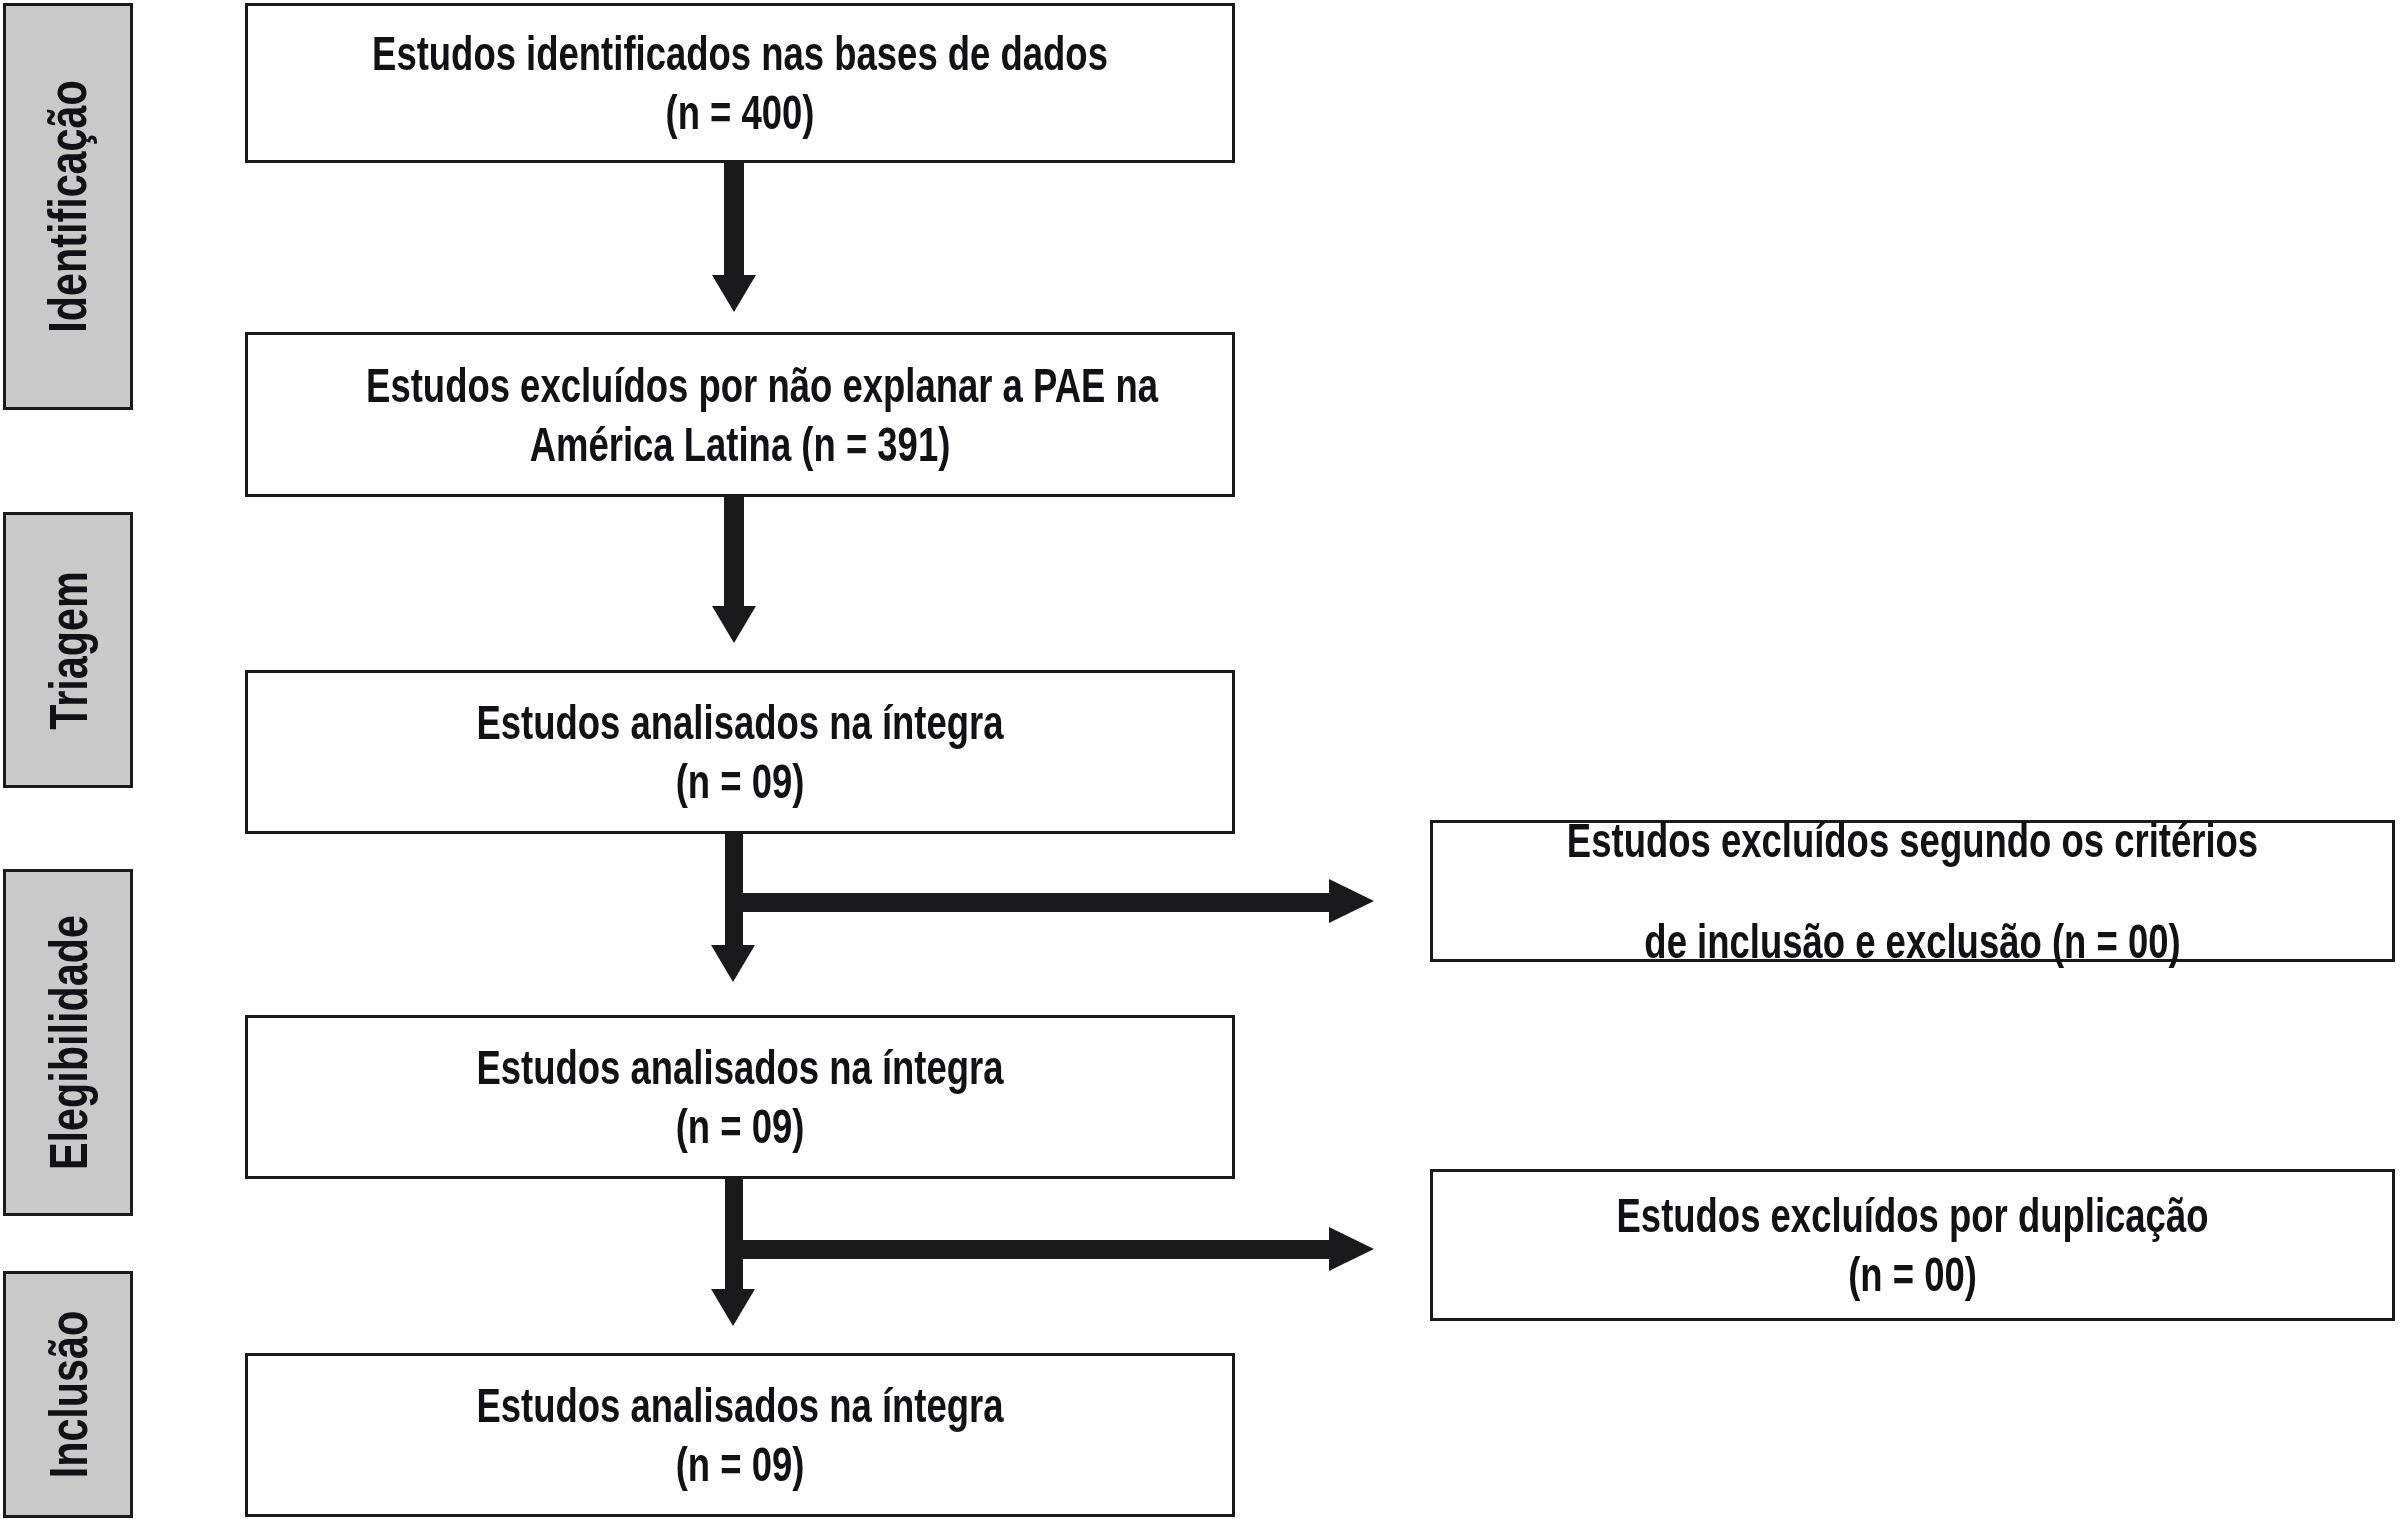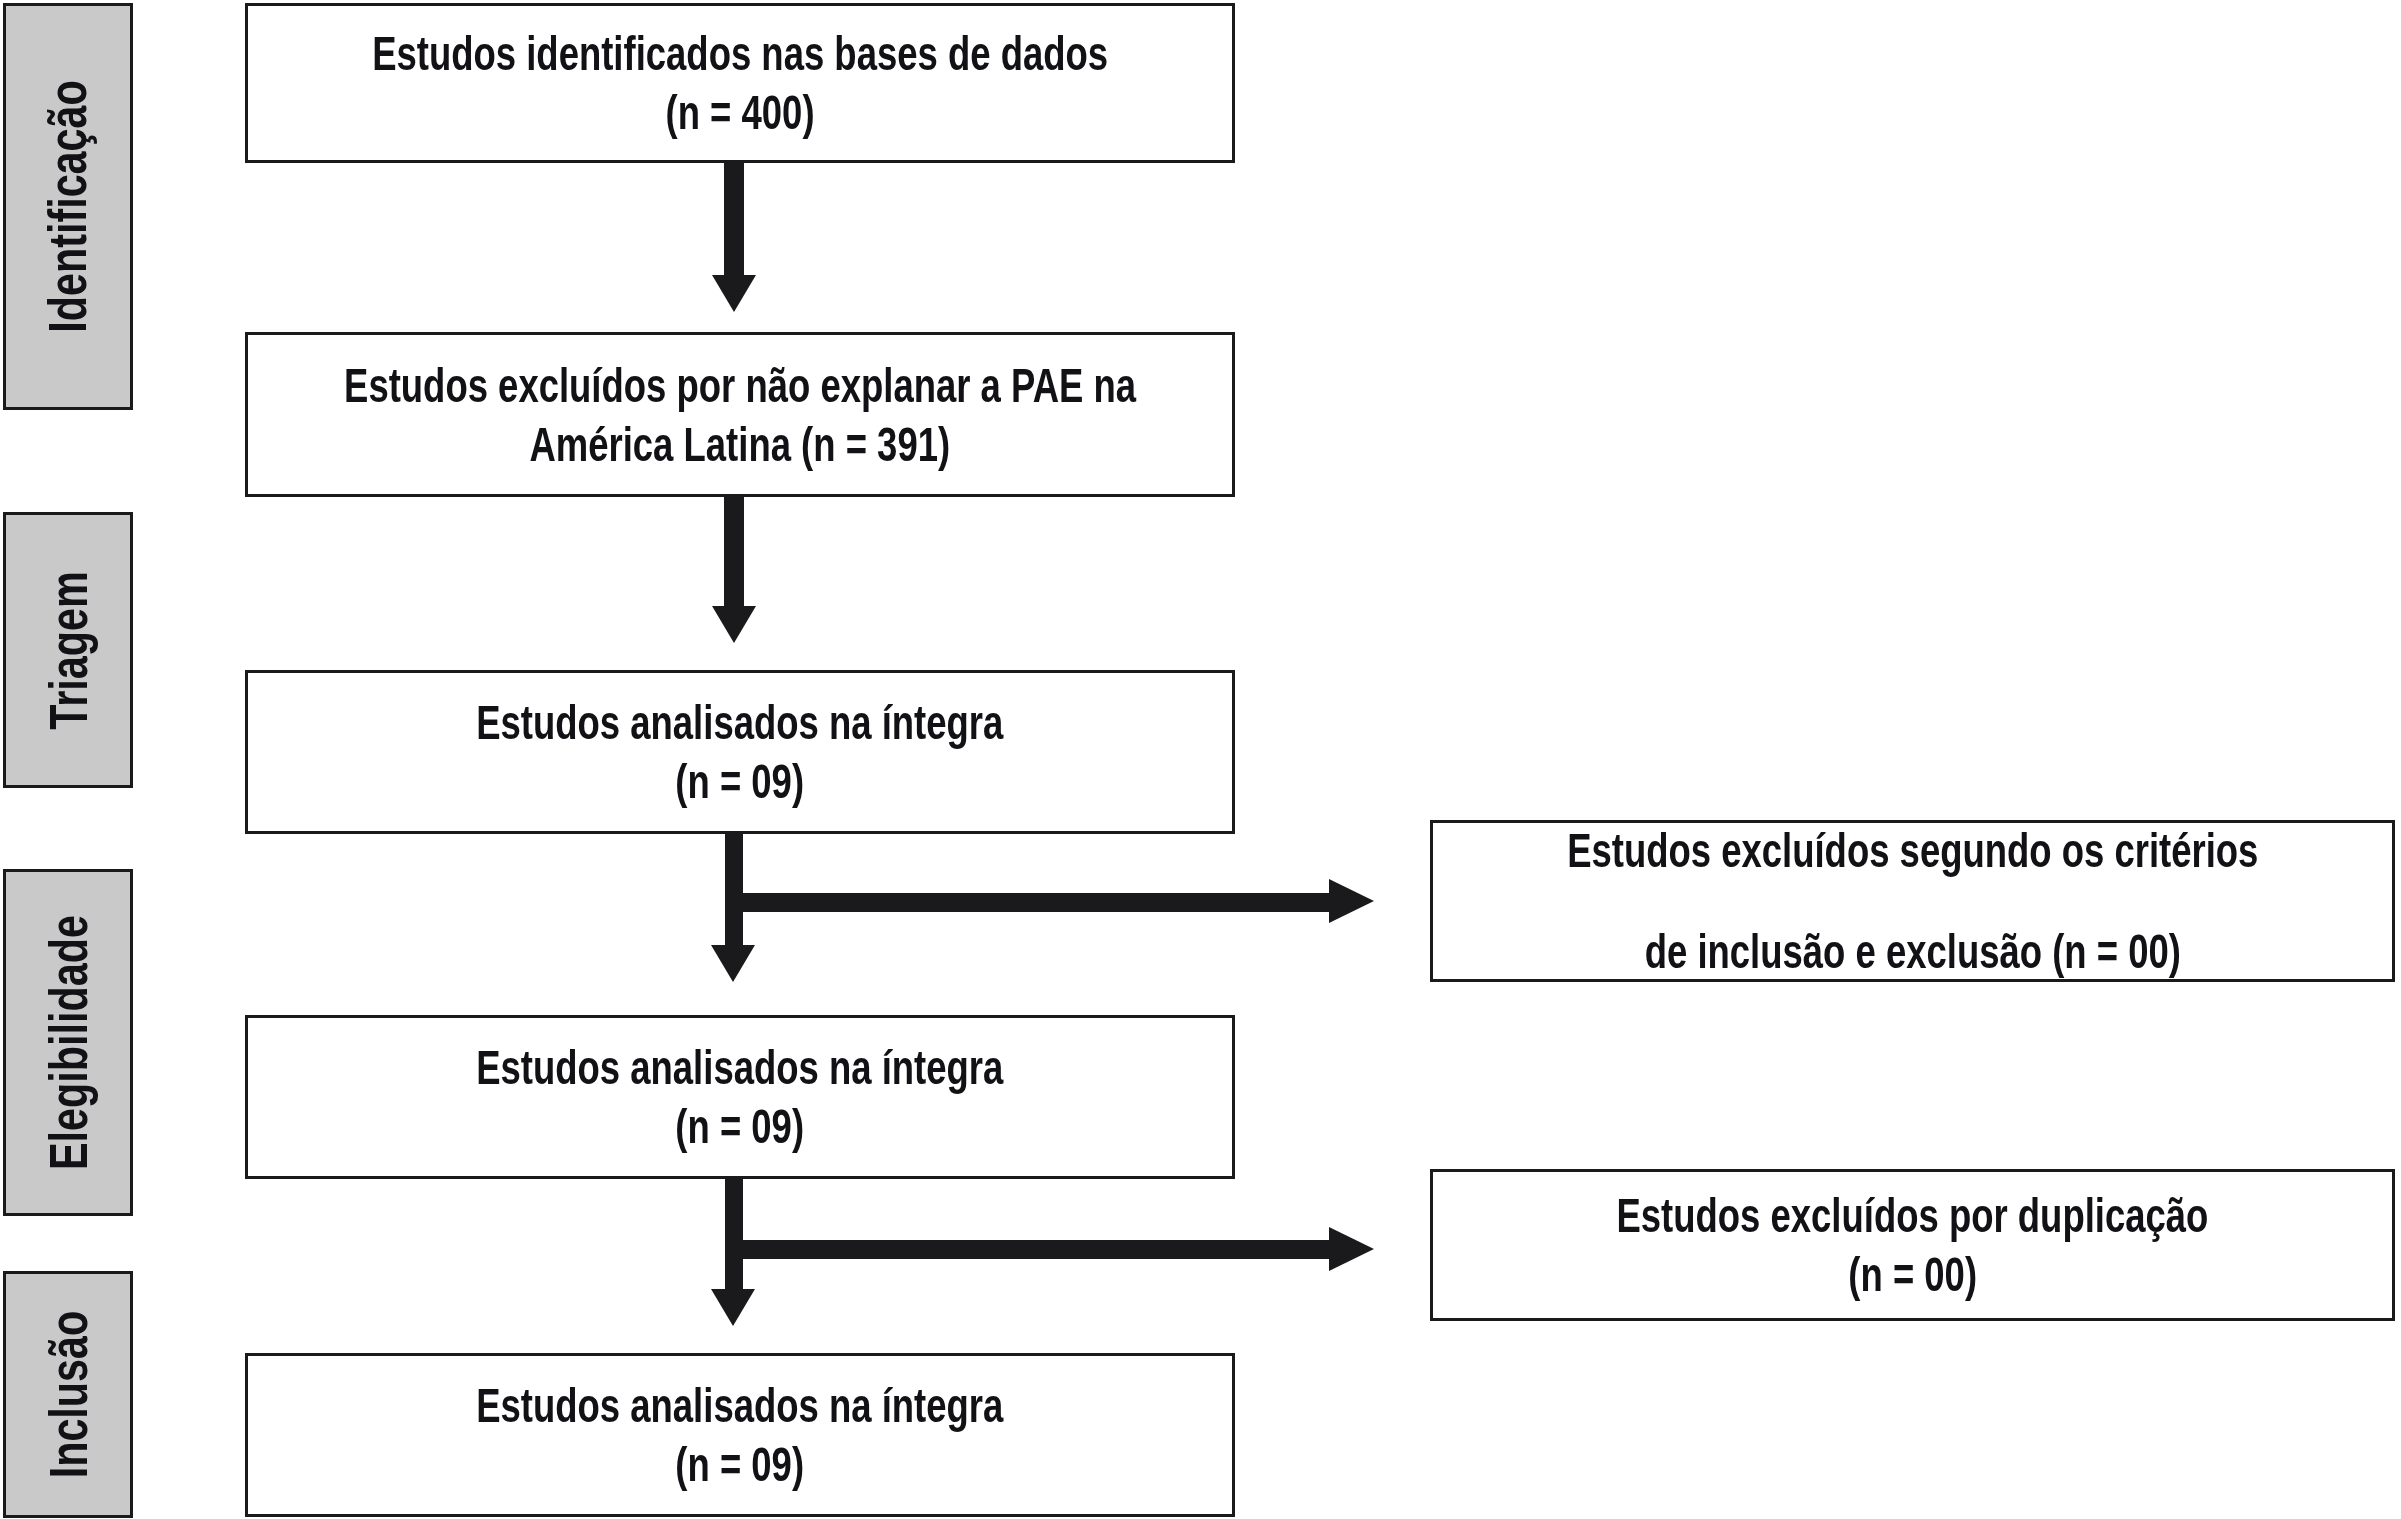--- a/index.html
+++ b/index.html
@@ -17,21 +17,20 @@
     color:var(--txt);
     overflow:hidden;
   }
   .box{
     position:absolute;
     box-sizing:border-box;
     border:3.7px solid var(--ink);
     background:#ffffff;
     display:flex;
     flex-direction:column;
-    align-items:center;
     justify-content:center;
   }
   .box-line{
     font-size:48px;
     font-weight:700;
     line-height:59px;
     white-space:nowrap;
     text-align:center;
     transform:scaleX(0.76);
     transform-origin:50% 50%;
@@ -102,21 +101,21 @@
   <div class="box" style="left:245px;top:1015px;width:990px;height:164px;">
     <div class="box-line">Estudos analisados na íntegra</div>
     <div class="box-line">(n = 09)</div>
   </div>
 
   <div class="box" style="left:245px;top:1353px;width:990px;height:164px;">
     <div class="box-line">Estudos analisados na íntegra</div>
     <div class="box-line">(n = 09)</div>
   </div>
 
-  <div class="box" style="left:1430px;top:820px;width:965px;height:162px;gap:42px;">
+  <div class="box" style="left:1430px;top:820px;width:965px;height:142px;gap:42px;">
     <div class="box-line">Estudos excluídos segundo os critérios</div>
     <div class="box-line">de inclusão e exclusão (n = 00)</div>
   </div>
 
   <div class="box" style="left:1430px;top:1169px;width:965px;height:152px;">
     <div class="box-line">Estudos excluídos por duplicação</div>
     <div class="box-line">(n = 00)</div>
   </div>
 
   <div class="shaft" style="left:724px;top:162px;width:20px;height:114px;"></div>

